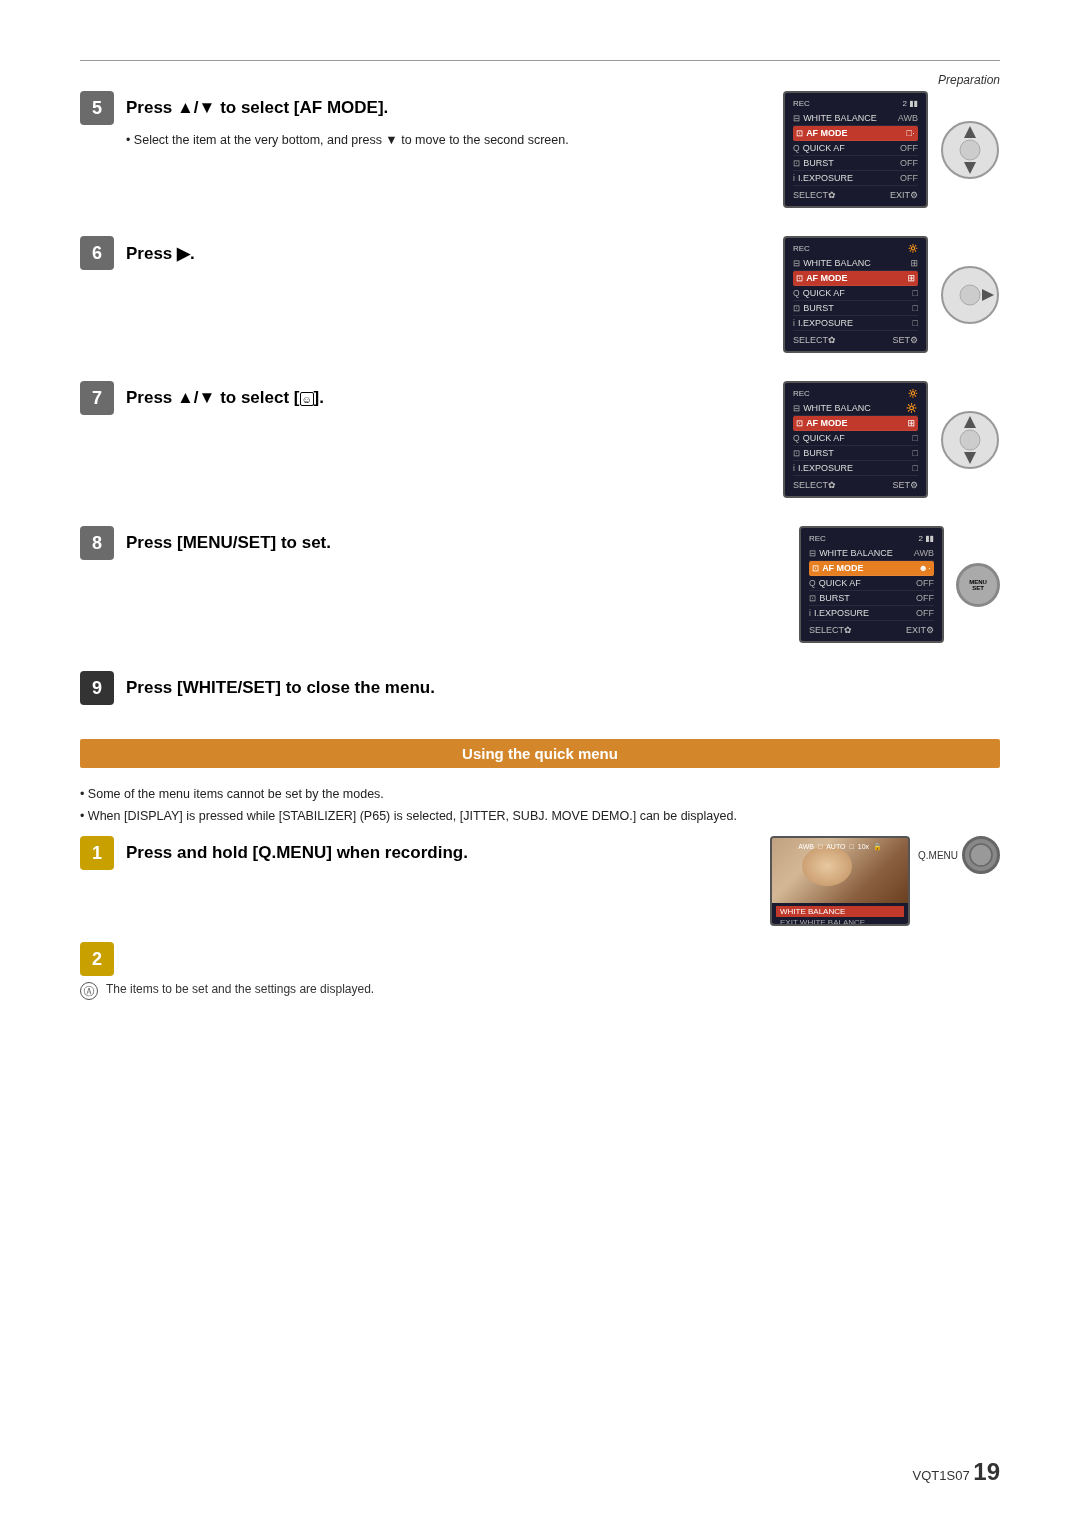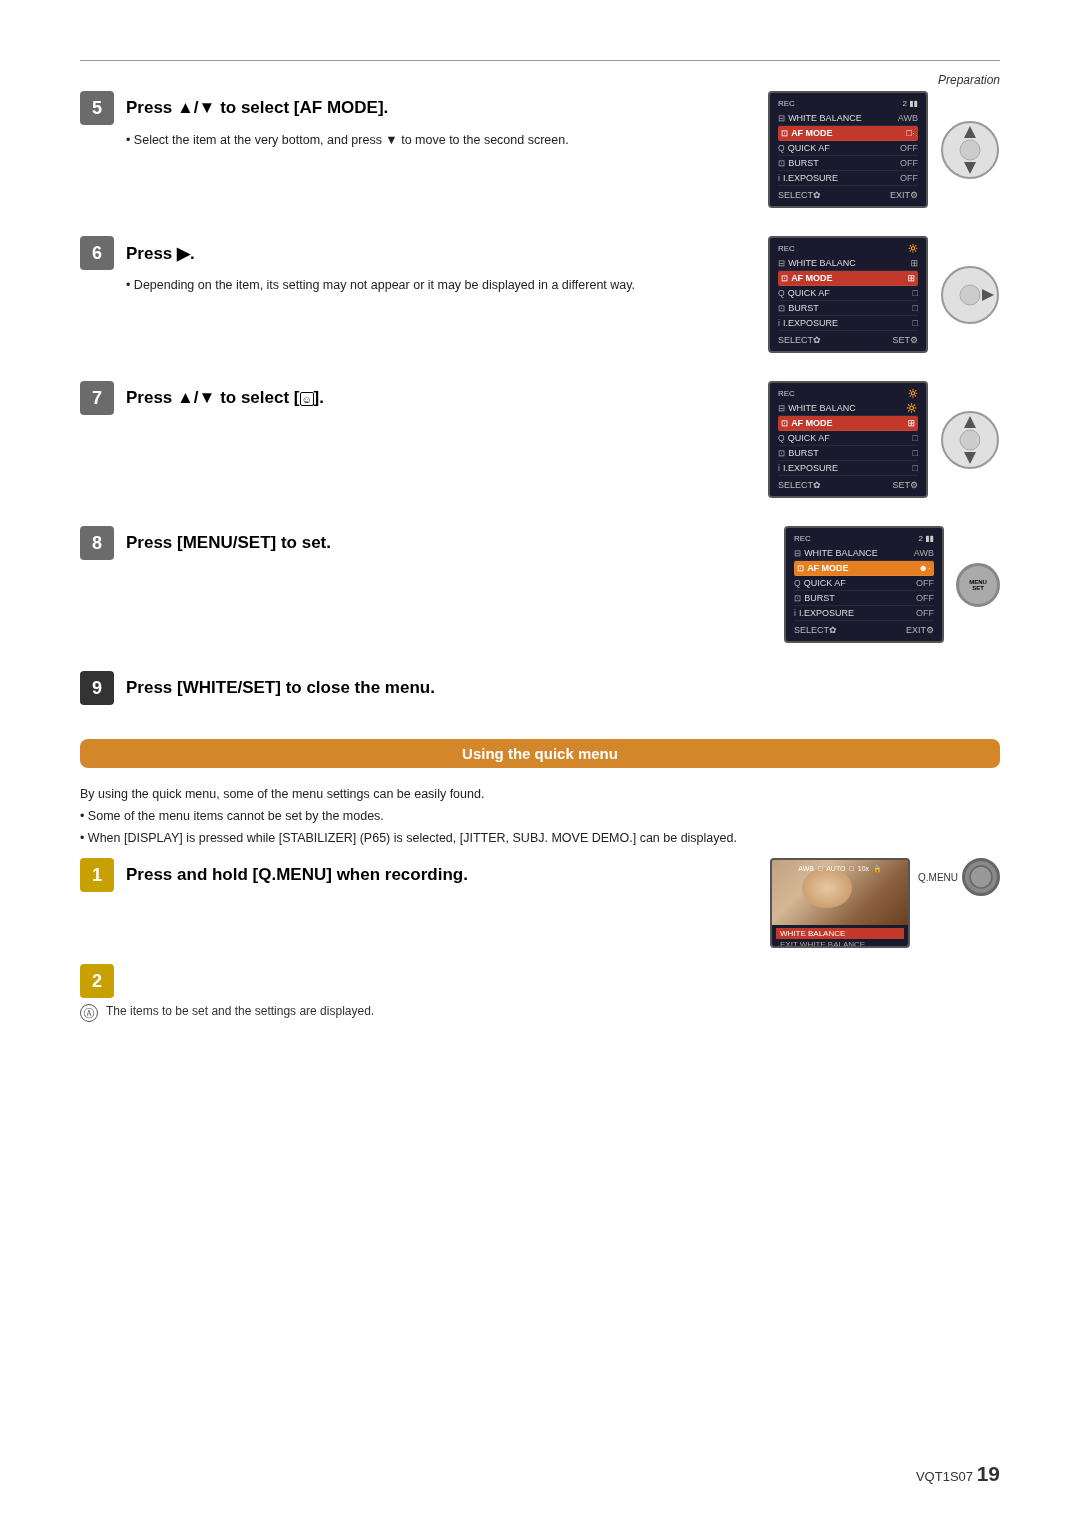--- a/index.html
+++ b/index.html
@@ -94,21 +94,21 @@
 
     .step-right {
       display: flex;
       align-items: center;
       gap: 12px;
       flex-shrink: 0;
     }
 
     
     .cam-screen {
-      width: 160px;
+      width: 145px;
       background: #1a1a2e;
       border: 2px solid #555;
       border-radius: 4px;
       padding: 6px 8px;
       font-size: 10px;
       color: #fff;
       font-family: Arial, sans-serif;
       position: relative;
     }
 
@@ -169,21 +169,21 @@
 
     
     .section-bar {
       background: #d4862a;
       color: #fff;
       font-size: 15px;
       font-weight: bold;
       text-align: center;
       padding: 6px 0;
       margin: 18px 0 16px 0;
-      border-radius: 8px;
+      border-radius: 2px;
     }
 
     .section-desc {
       font-size: 12.5px;
       color: #222;
       line-height: 1.6;
       margin-bottom: 10px;
     }
 
     .section-desc p { margin-bottom: 2px; }
@@ -313,21 +313,21 @@
 
     .page-num {
       position: absolute;
       bottom: 40px;
       right: 80px;
       font-size: 13px;
       color: #333;
     }
 
     .page-num span.bold {
-      font-size: 21px;
+      font-size: 24px;
       font-weight: bold;
     }
 
     .icon-row-label {
       font-size: 8.5px;
       color: #aaa;
       margin-right: 3px;
     }
 
     .cam-top-bar {
@@ -410,23 +410,20 @@
       </div>
     </div>
   </div>
 
   <div class="step-block">
     <div class="step-left">
       <div class="step-header">
         <div class="step-number-box">6</div>
         <span class="step-title">Press ▶.</span>
       </div>
-      <div class="step-body">
-        <p>• Depending on the item, its setting may not appear or it may be displayed in a different way.</p>
-      </div>
     </div>
     <div class="step-right">
       <div class="cam-screen">
         <div class="cam-top-bar">
           <span>REC</span>
           <span>🔆</span>
         </div>
         <div class="cam-row">
           <span class="icon-row-label">⊟</span>
           <span class="cam-row-label">WHITE BALANC</span>
@@ -577,21 +574,20 @@
       <div class="step-header">
         <div class="step-number-box dark">9</div>
         <span class="step-title">Press [WHITE/SET] to close the menu.</span>
       </div>
     </div>
   </div>
 
   <div class="section-bar">Using the quick menu</div>
 
   <div class="section-desc">
-    <p>By using the quick menu, some of the menu settings can be easily found.</p>
     <p>• Some of the menu items cannot be set by the modes.</p>
     <p>• When [DISPLAY] is pressed while [STABILIZER] (P65) is selected, [JITTER, SUBJ. MOVE DEMO.] can be displayed.</p>
   </div>
 
   <div class="qm-step">
     <div class="qm-step-left">
       <div class="step-header">
         <div class="step-number-box yellow">1</div>
         <span class="step-title">Press and hold [Q.MENU] when recording.</span>
       </div>

